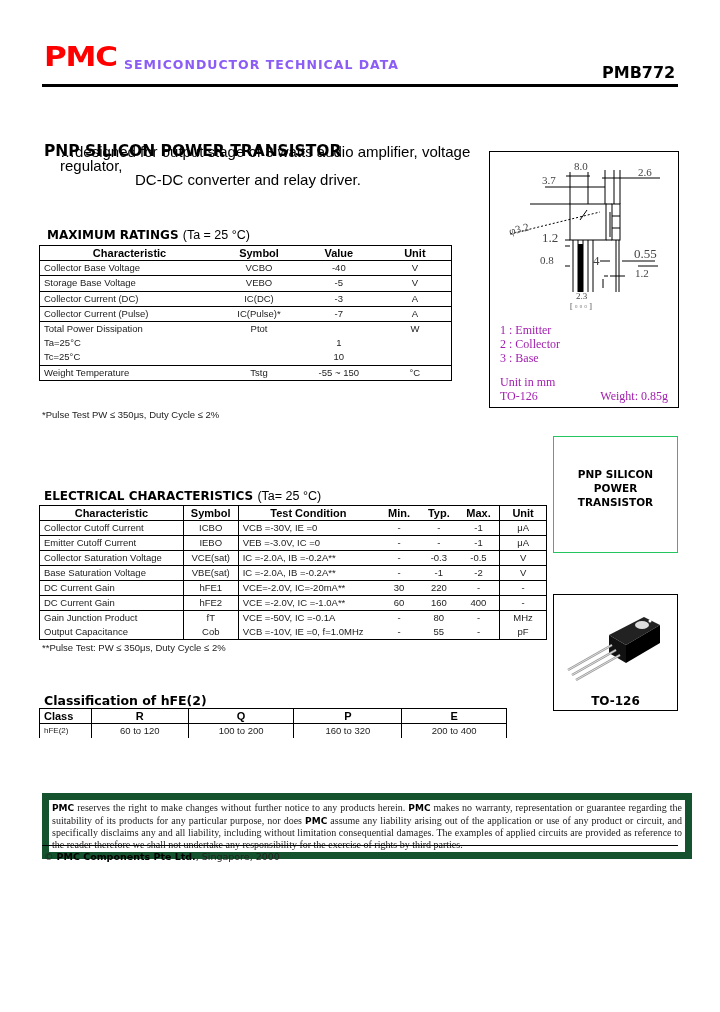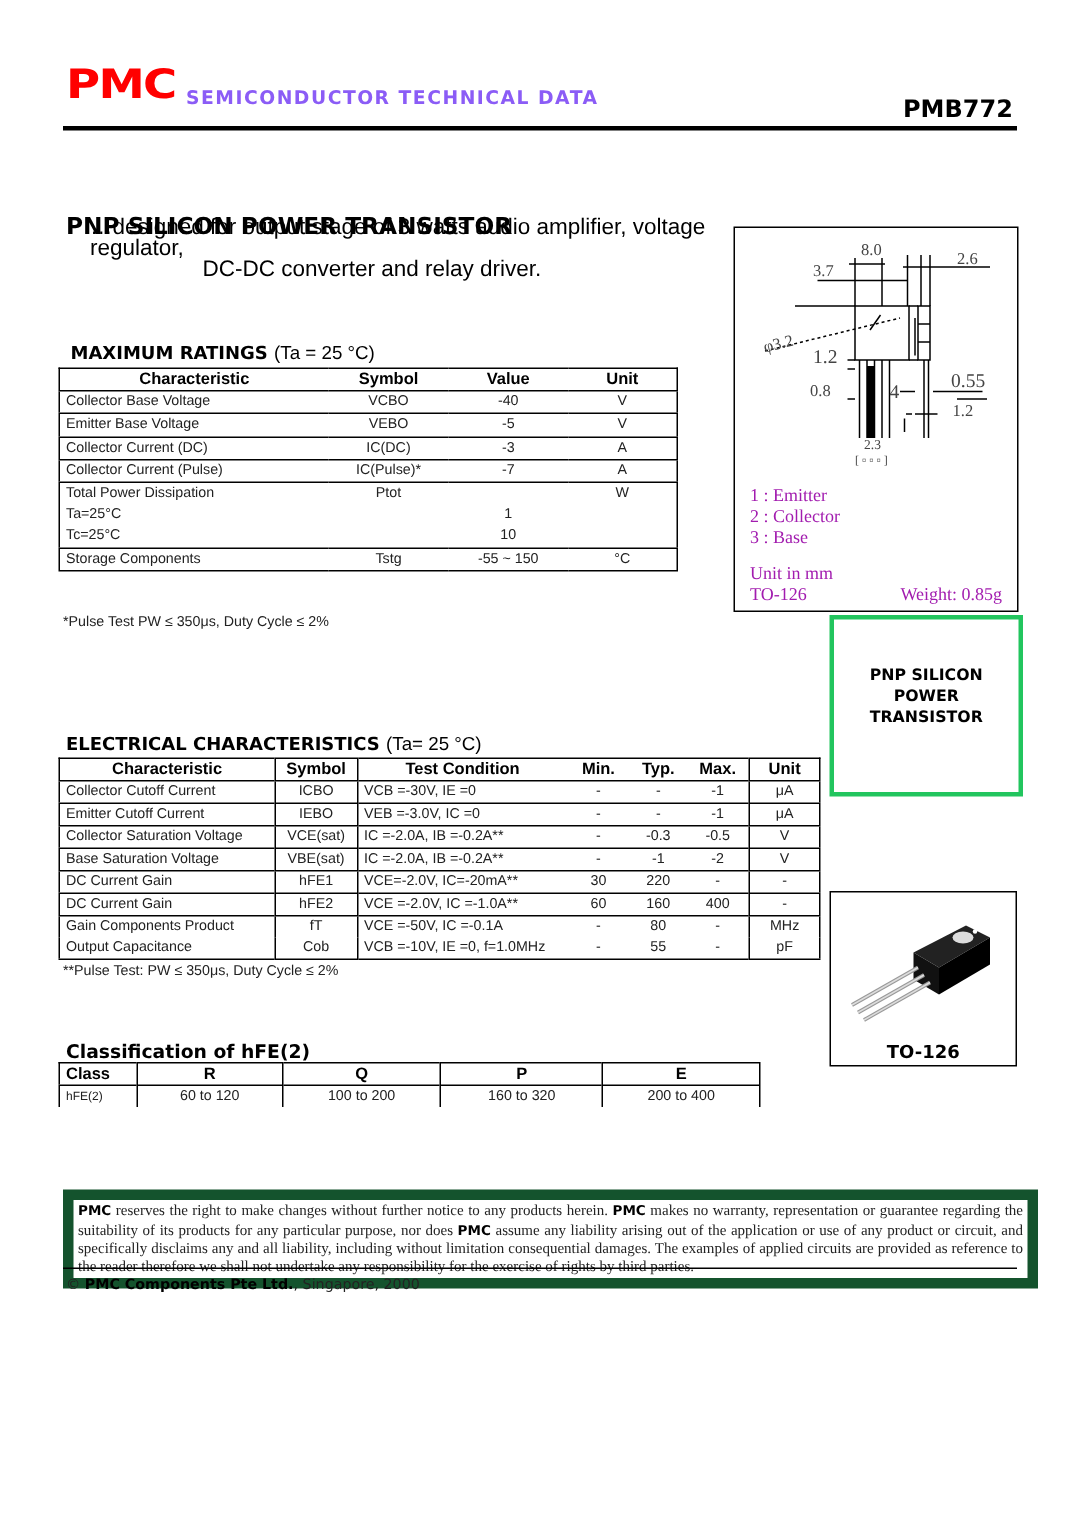--- a/index.html
+++ b/index.html
@@ -24,21 +24,21 @@
   .mr td, .mr th { height:14.2px; }
   .ec { left:39px; top:505px; width:508px; border:1px solid #000; }
   .ec tr { border-bottom:1px solid #000; }
   .ec tr.nob { border-bottom:none; }
   .ec .vl { border-right:1px solid #000; }
   .cl { left:39px; top:708px; width:468px; border-top:1px solid #000; border-left:1px solid #000; border-right:1px solid #000; }
   .cl td, .cl th { border-right:1px solid #000; }
   .cl tr.hd { border-bottom:1px solid #000; }
   .note { font-size:9.5px; color:#222; }
   .pkgbox { left:489px; top:151px; width:188px; height:255px; border:1px solid #000; }
-  .sidebox { left:553px; top:410px; width:123px; height:115px; border:3px solid #22c55e; }
+  .sidebox { left:553px; top:436px; width:123px; height:115px; border:1px solid #22c55e; }
   .sidebox-text { position:absolute; left:0; right:0; top:30px; text-align:center; font-family:"DejaVu Sans", sans-serif; font-weight:bold; font-size:10.5px; line-height:14px; }
   .imgbox { left:553px; top:594px; width:123px; height:115px; border:1px solid #000; }
   .imgbox .cap { position:absolute; left:0; right:0; bottom:2px; text-align:center; font-family:"DejaVu Sans", sans-serif; font-weight:bold; font-size:12px; }
   .serif { font-family:"Liberation Serif", serif; font-size:12px; line-height:14px; color:#a21caf; }
   .disc { left:42px; top:793px; width:630px; border:7px solid #14532d; padding:2px 3px; font-family:"Liberation Serif", serif; font-size:10px; line-height:11.5px; text-align:justify; color:#222; }
   .disc b { font-family:"DejaVu Sans", sans-serif; font-size:9px; color:#000; }
   .copy { left:44px; top:851px; font-size:9.5px; font-family:"DejaVu Sans", sans-serif; color:#222; }
   .copy b { font-weight:bold; color:#000; }
 </style>
 </head>
@@ -73,21 +73,21 @@
     <th class="c">Value</th>
     <th class="c">Unit</th>
   </tr>
   <tr>
     <td>Collector Base Voltage</td>
     <td class="c">VCBO</td>
     <td class="c">-40</td>
     <td class="c">V</td>
   </tr>
   <tr>
-    <td>Emitter Base Voltage</td>
+    <td>Storage Base Voltage</td>
     <td class="c">VEBO</td>
     <td class="c">-5</td>
     <td class="c">V</td>
   </tr>
   <tr>
     <td>Collector Current (DC)</td>
     <td class="c">IC(DC)</td>
     <td class="c">-3</td>
     <td class="c">A</td>
   </tr>
@@ -109,21 +109,21 @@
     <td class="c">1</td>
     <td class="c"></td>
   </tr>
   <tr>
     <td>Tc=25°C</td>
     <td class="c"></td>
     <td class="c">10</td>
     <td class="c"></td>
   </tr>
   <tr>
-    <td>Storage Components</td>
+    <td>Weight Temperature</td>
     <td class="c">Tstg</td>
     <td class="c">-55 ~ 150</td>
     <td class="c">°C</td>
   </tr>
 </tbody>
   </table>
 <div class="abs note" style="left:42px; top:409px;">*Pulse Test PW ≤ 350μs, Duty Cycle ≤ 2%</div>
 
 <div class="abs pkgbox">
   <svg width="188" height="160" viewBox="0 0 188 160" style="position:absolute;left:0;top:0;">
@@ -289,21 +289,21 @@
   <tr>
     <td class="vl">DC Current Gain</td>
     <td class="c vl">hFE2</td>
     <td>VCE =-2.0V, IC =-1.0A**</td>
     <td class="c">60</td>
     <td class="c">160</td>
     <td class="c vl">400</td>
     <td class="c">-</td>
   </tr>
   <tr class="nob">
-    <td class="vl">Gain Components Product</td>
+    <td class="vl">Gain Junction Product</td>
     <td class="c vl">fT</td>
     <td>VCE =-50V, IC =-0.1A</td>
     <td class="c">-</td>
     <td class="c">80</td>
     <td class="c vl">-</td>
     <td class="c">MHz</td>
   </tr>
   <tr>
     <td class="vl">Output Capacitance</td>
     <td class="c vl">Cob</td>

